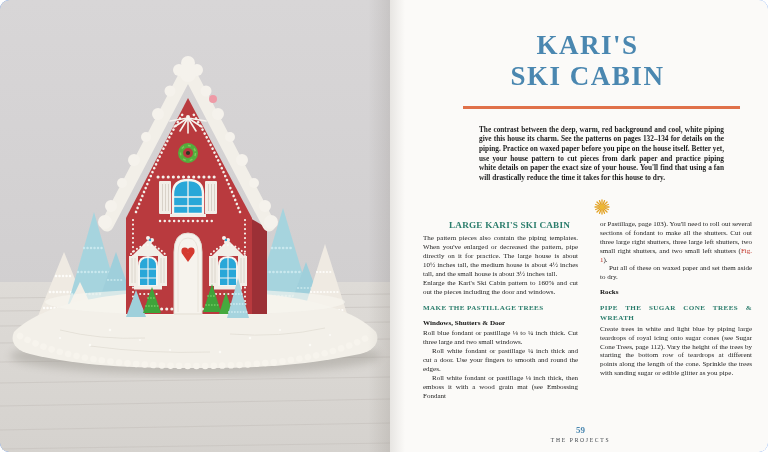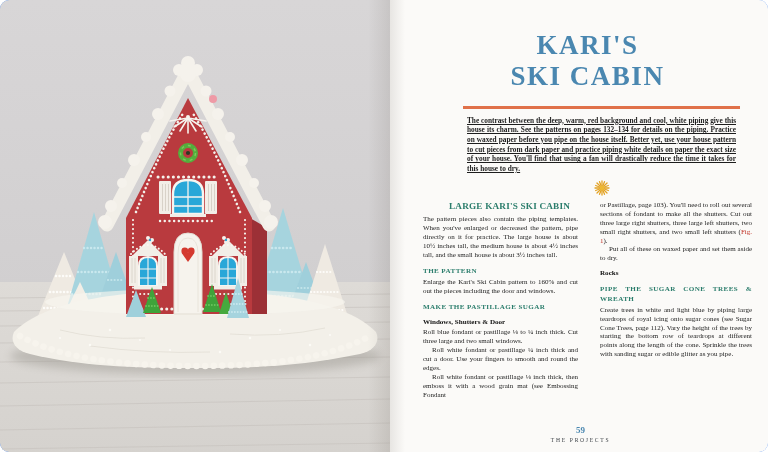--- a/index.html
+++ b/index.html
@@ -12,21 +12,21 @@
   .page-left{width:390px;height:452px;flex:none;position:relative;}
   .page-left svg{display:block;}
   
   .page-right{flex:1;position:relative;background:#fbfaf8;padding:30px 30px 0 33px;box-sizing:border-box;}
   .page-right::before{content:"";position:absolute;left:0;top:0;bottom:0;width:15px;
     background:linear-gradient(90deg,rgba(90,80,70,.12),rgba(90,80,70,0));pointer-events:none;}
   .title{color:#4a87b0;text-align:center;font-weight:700;font-size:27px;line-height:1.13;
     letter-spacing:1.5px;margin:0;}
   .intro-block{width:277px;margin:15px 0 0 40px;}
   .rule{height:2.5px;background:#e0714a;margin-bottom:7px;}
-  .intro{font-size:7.3px;font-weight:700;line-height:1.33;text-align:justify;color:#1d1d1d;margin:4px;text-decoration:underline;}
+  .intro{font-size:7.3px;font-weight:700;line-height:1.33;text-align:justify;color:#1d1d1d;margin:16px;}
   .sun{display:flex;justify-content:center;margin:6px 0 5px;}
   .columns{display:flex;gap:8px;margin-top:3px;}
   .col{font-size:7px;line-height:1.28;color:#222;text-align:justify;}
   .col1{width:155px;}.col2{width:152px;margin-left:14px;}
   .sec{font-size:9.2px;color:#2b7d6c;margin:0 0 3px;letter-spacing:.2px;font-weight:700;padding-left:26px;}
   .sub{font-size:7.1px;color:#2b7d6c;margin:7px 0 2px;letter-spacing:.4px;font-weight:700;}
   .b4{font-size:7.1px;color:#111;margin:6px 0 1px;font-weight:700;}
   .col p{margin:0;}
   .ind{text-indent:9px;}
   .fig{color:#c13327;}
@@ -339,23 +339,22 @@
           <circle cx="8" cy="8" r="2.4" fill="#edb832"></circle>
         </svg>
       </div>
     </div>
 
     <div class="columns">
 
       <div class="col col1">
         <h2 class="sec">LARGE KARI'S SKI CABIN</h2>
         <p>The pattern pieces also contain the piping templates. When you've enlarged or decreased the pattern, pipe directly on it for practice. The large house is about 10½ inches tall, the medium house is about 4½ inches tall, and the small house is about 3½ inches tall.</p>
-        <h3 class="sub">THE PATTERN</h3>
         <p>Enlarge the Kari's Ski Cabin pattern to 160% and cut out the pieces including the door and windows.</p>
-        <h3 class="sub">MAKE THE PASTILLAGE SUGAR</h3>
+        <h3 class="sub">MAKE THE PASTILLAGE TREES</h3>
         <h4 class="b4">Windows, Shutters &amp; Door</h4>
         <p>Roll blue fondant or pastillage ⅛ to ¼ inch thick. Cut three large and two small windows.</p>
         <p class="ind">Roll white fondant or pastillage ¼ inch thick and cut a door. Use your fingers to smooth and round the edges.</p>
         <p class="ind">Roll white fondant or pastillage ⅛ inch thick, then emboss it with a wood grain mat (see Embossing Fondant</p>
       </div>
 
       <div class="col col2">
         <p><span>or Pastillage, page 103). You'll need to roll out several sections of fondant to make all the shutters. Cut out three large right shutters, three large left shutters, two small right shutters, and two small left shutters (</span><span class="fig">Fig. 1</span><span>).</span></p>
         <p class="ind">Put all of these on waxed paper and set them aside to dry.</p>
         <h4 class="b4">Rocks</h4>

